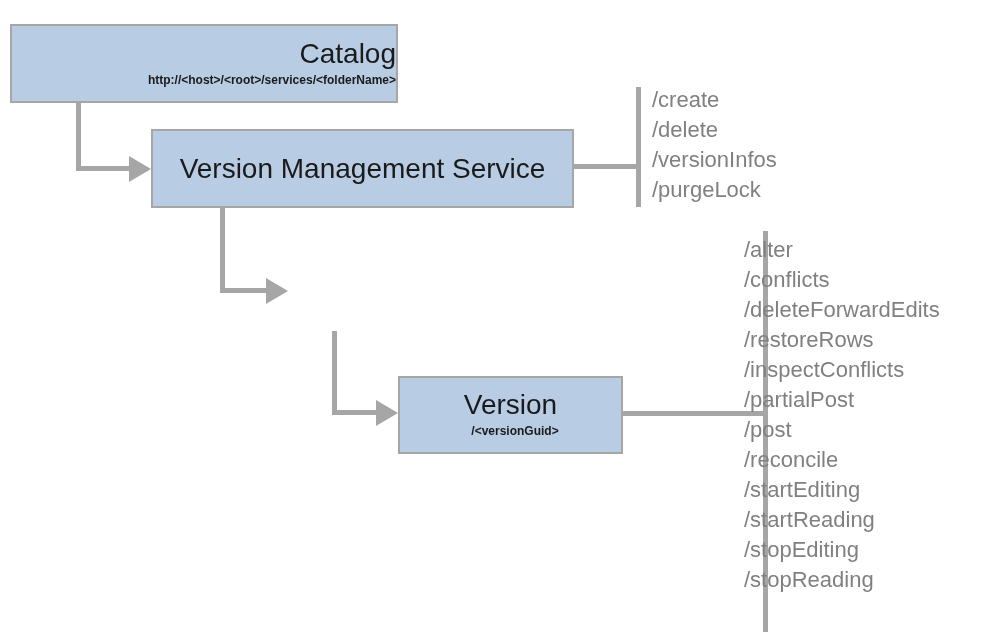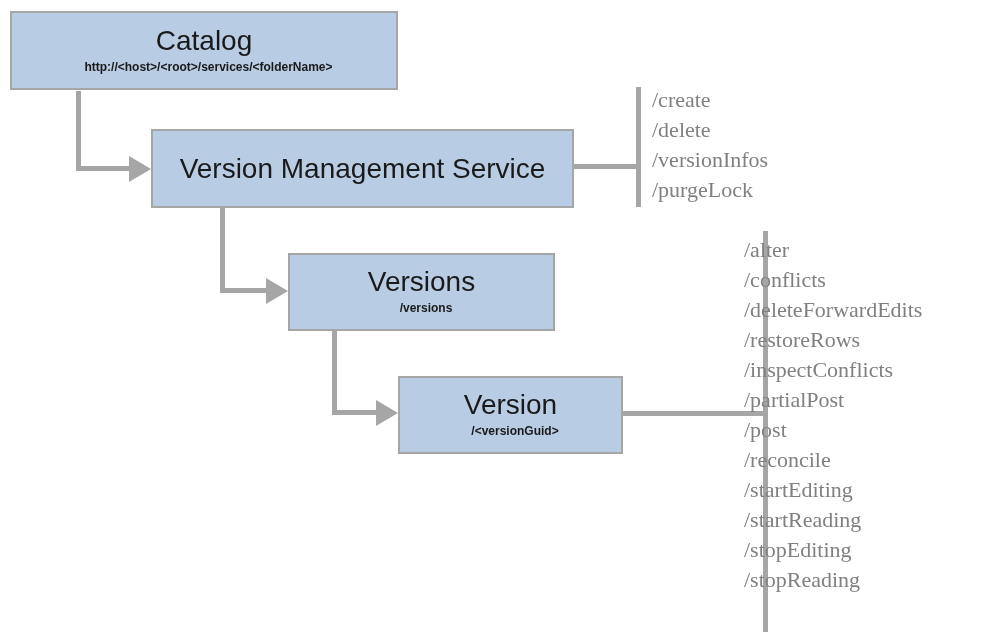--- a/index.html
+++ b/index.html
@@ -40,21 +40,21 @@
     white-space: nowrap;
   }
   .node-subtitle {
     font-size: 12px;
     line-height: 21px;
     font-weight: bold;
     color: var(--node-text);
     white-space: nowrap;
     margin-left: 9px;
   }
-  #node-catalog  { left: 10px;  top: 11px;  width: 388px; height: 79px; }
+  #node-catalog  { left: 10px;  top: 24px;  width: 388px; height: 79px; align-items: flex-end; }
   #node-vms      { left: 151px; top: 129px; width: 423px; height: 79px; }
   #node-versions { left: 288px; top: 253px; width: 267px; height: 78px; }
   #node-version  { left: 398px; top: 376px; width: 225px; height: 78px; }
 
   
   .seg { position: absolute; background: var(--connector); }
   .arrowhead {
     position: absolute;
     width: 0; height: 0;
     border-top: 13px solid transparent;
@@ -80,21 +80,20 @@
   #seg-version-ops-h { left: 623px; top: 411px; width: 142px; height: 5px; }
   #seg-version-ops-v { left: 763px; top: 231px; width: 5px;   height: 401px; }
 
   
   .ops {
     position: absolute;
     font-size: 22px;
     line-height: 30px;
     color: var(--operation-text);
     white-space: nowrap;
-    font-family: Liberation Serif, serif;
   }
   #ops-vms     { left: 652px; top: 85px; }
   #ops-version { left: 744px; top: 235px; }
 </style>
 </head>
 <body>
 
 <div class="canvas">
 
   <div class="seg" id="seg-cat-down"></div>
@@ -116,24 +115,20 @@
 
   <div class="node" id="node-catalog">
     <div class="node-title">Catalog</div>
     <div class="node-subtitle">http://&lt;host&gt;/&lt;root&gt;/services/&lt;folderName&gt;</div>
   </div>
 
   <div class="node" id="node-vms">
     <div class="node-title">Version Management Service</div>
   </div>
 
-  <div class="node" id="node-versions">
-    <div class="node-title">Versions</div>
-    <div class="node-subtitle">/versions</div>
-  </div>
 
   <div class="node" id="node-version">
     <div class="node-title">Version</div>
     <div class="node-subtitle">/&lt;versionGuid&gt;</div>
   </div>
 
   <div class="ops" id="ops-vms">
     <div>/create</div>
     <div>/delete</div>
     <div>/versionInfos</div>

